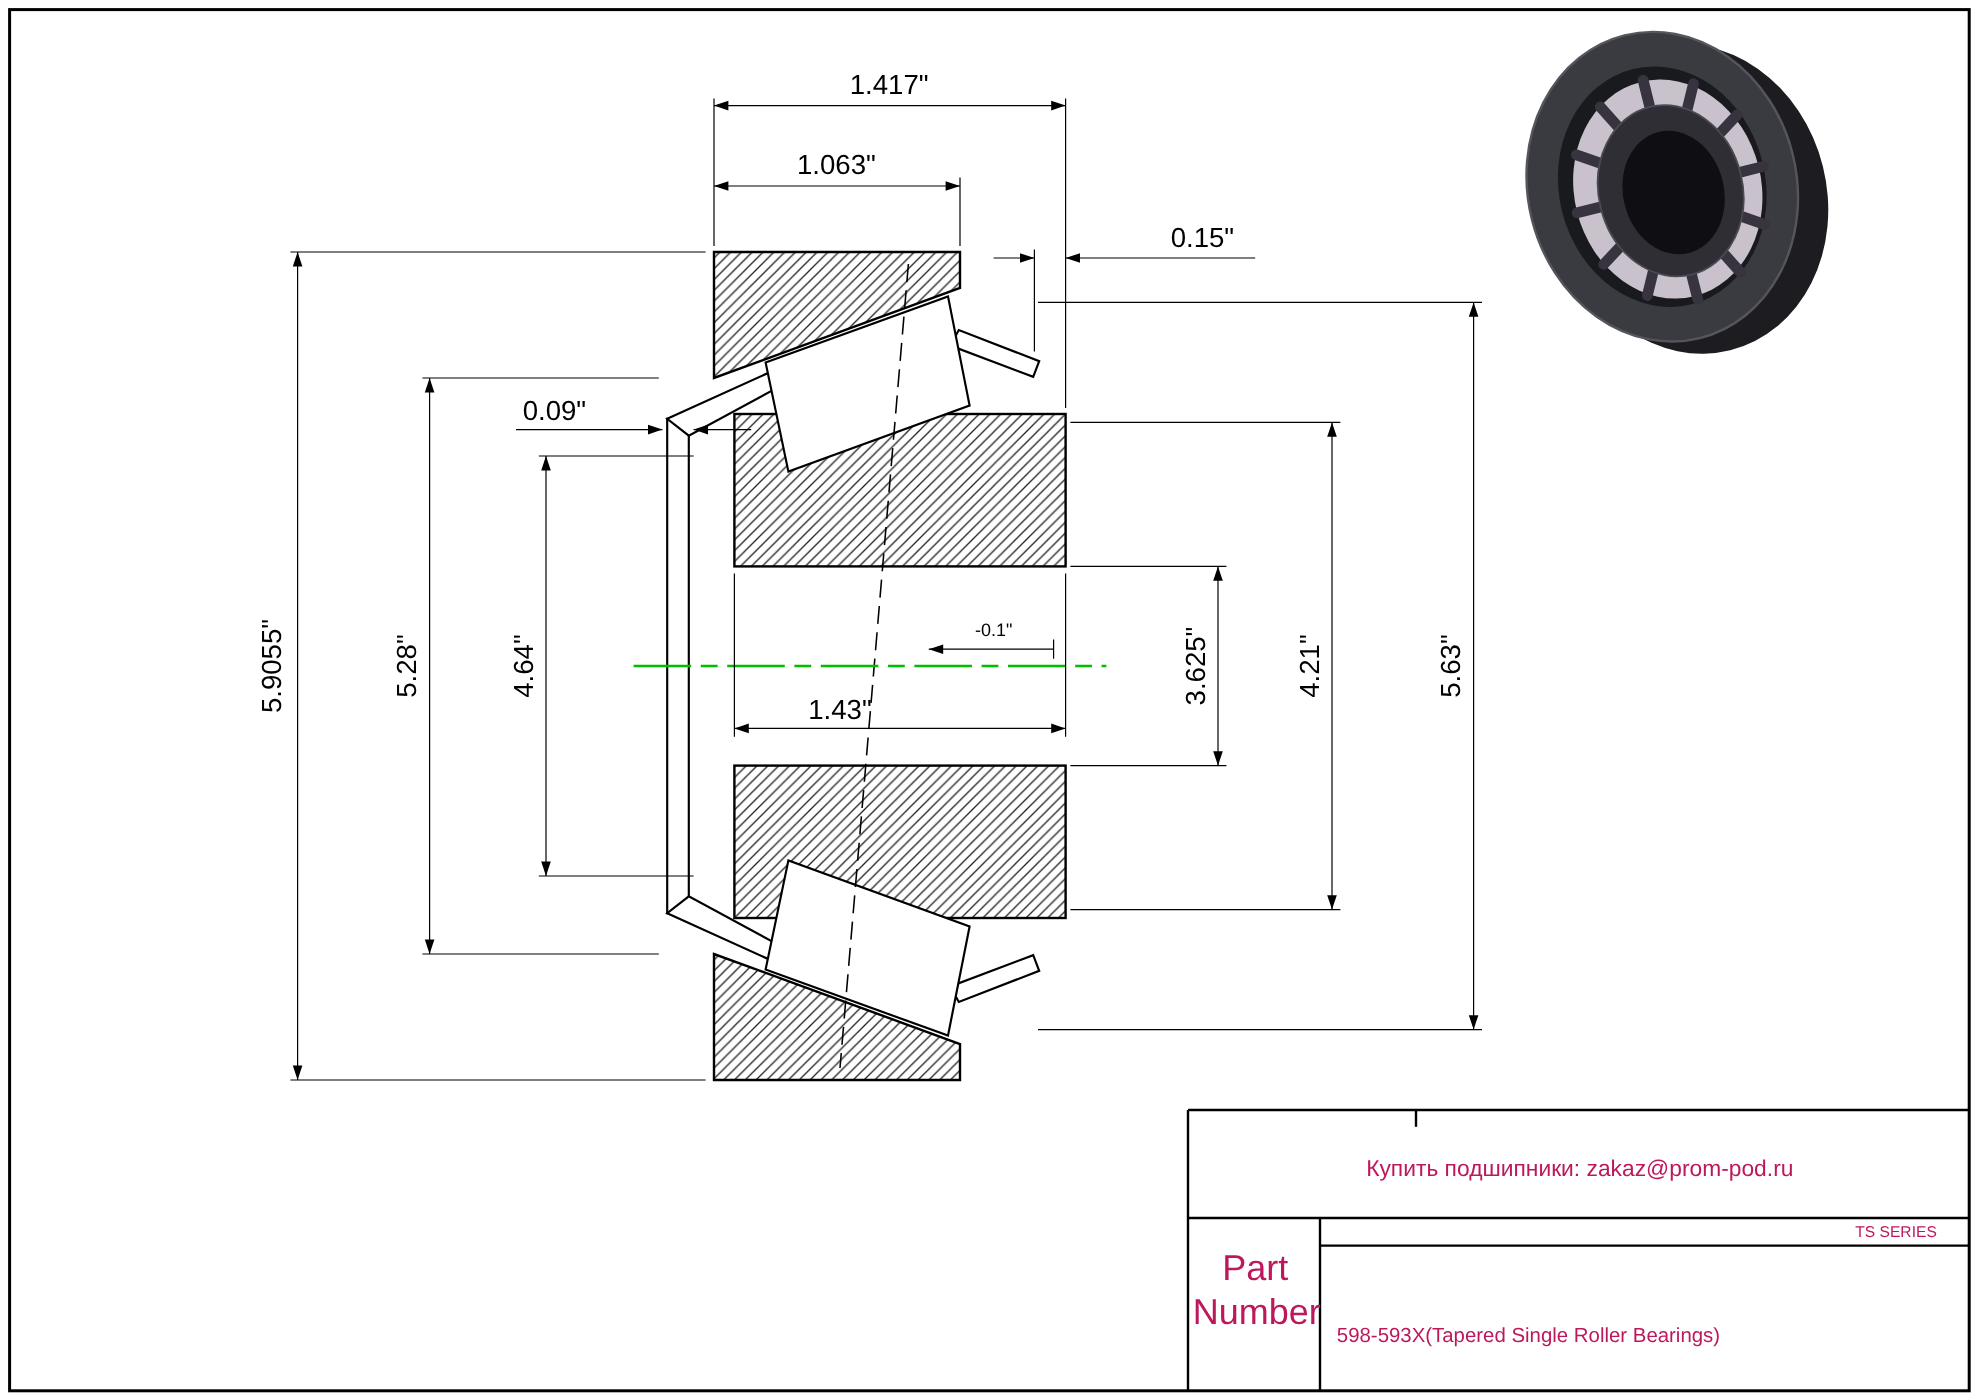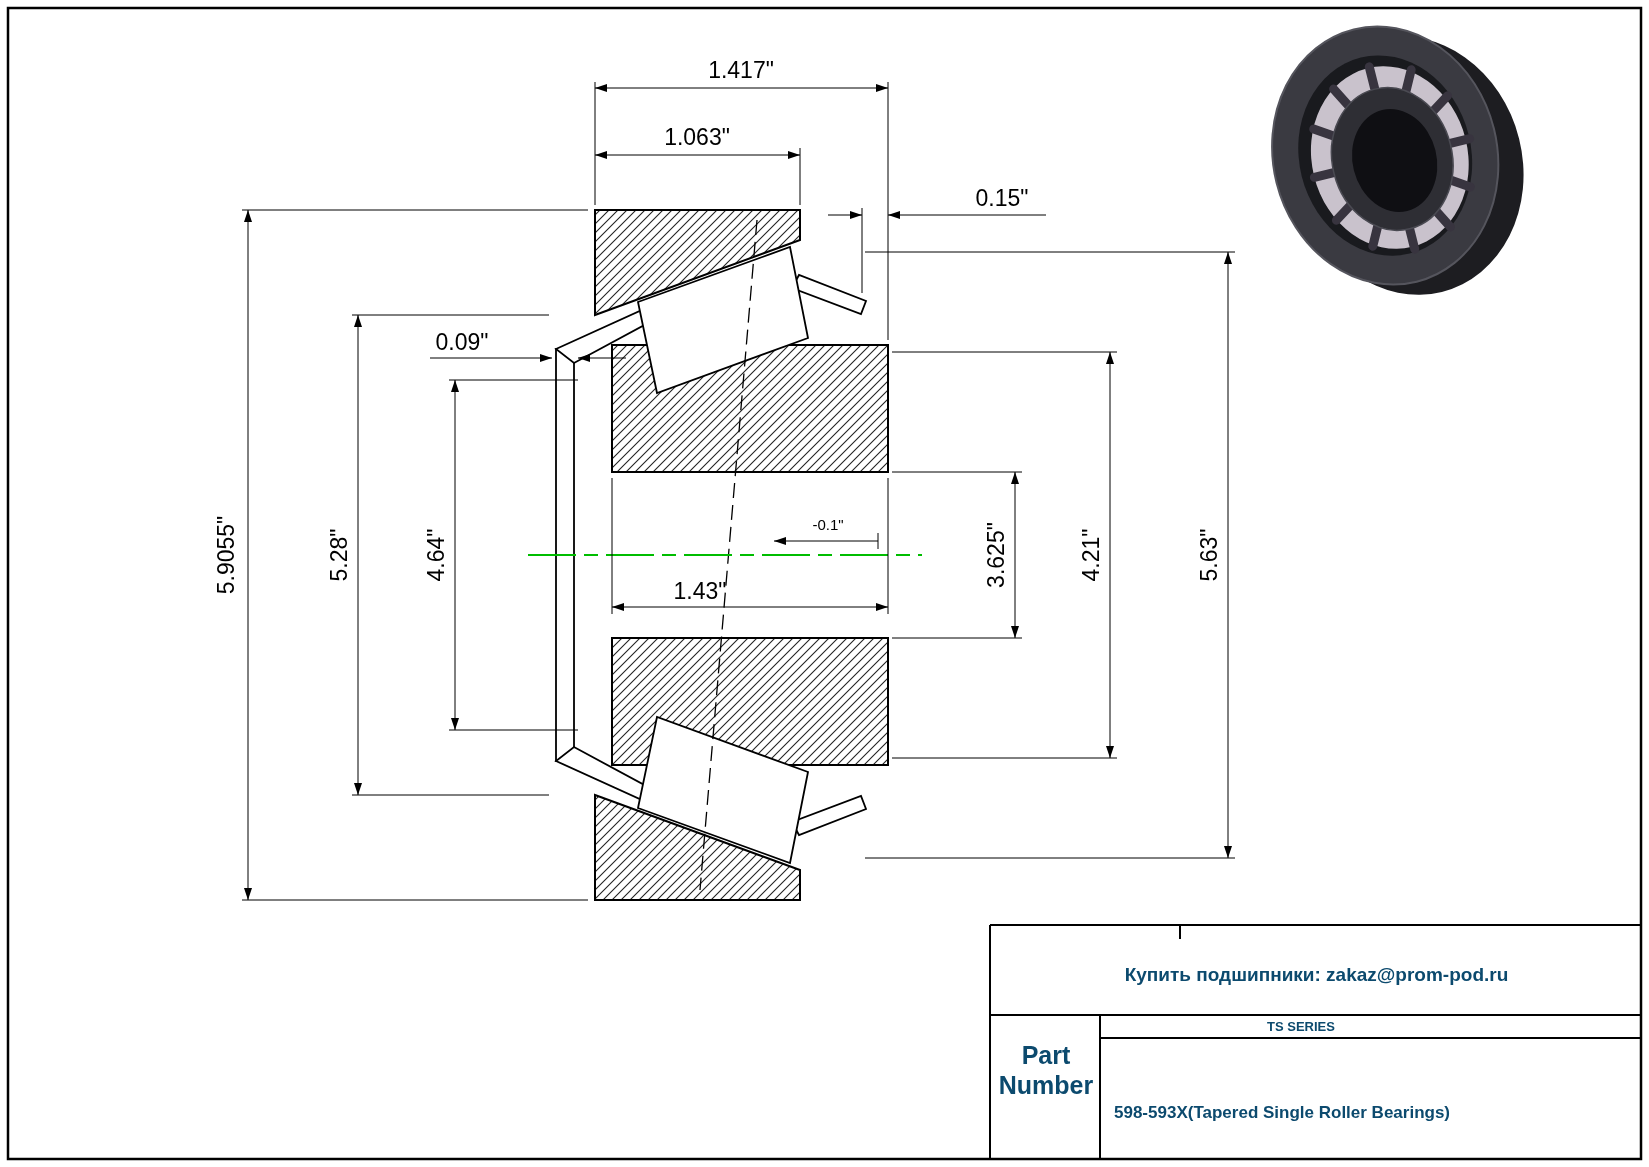--- a/index.html
+++ b/index.html
@@ -6,24 +6,24 @@
   .page{position:relative;width:1649px;height:1167px;background:#fff;
         font-family:"Liberation Sans",sans-serif;overflow:hidden;}
   .page svg{position:absolute;left:0;top:0;}
   svg text{font-family:"Liberation Sans",sans-serif;fill:#000;}
   .dim{font-size:23px;}
   .dim-sm{font-size:15px;}
   .dl{stroke:#000;stroke-width:1;fill:none;}
   .part{fill:url(#hatch);stroke:#000;stroke-width:2;}
   .wpart{fill:#fff;stroke:#000;stroke-width:1.8;}
   .tbline{stroke:#000;stroke-width:2;fill:none;}
-  .tb-text{position:absolute;color:#0c4a6e;font-weight:bold;}
+  .tb-text{position:absolute;color:#be185d;}
   .email-note{left:992px;top:964px;width:649px;text-align:center;font-size:19px;}
-  .series{left:1044px;top:1019px;width:528px;text-align:center;box-sizing:border-box;padding-right:14px;font-size:13px;}
-  .part-label{left:994px;top:1040px;width:104px;text-align:center;font-size:25px;line-height:1.2;}
+  .series{left:1100px;top:1019px;width:528px;text-align:right;box-sizing:border-box;padding-right:14px;font-size:13px;}
+  .part-label{left:994px;top:1040px;width:104px;text-align:center;font-size:30px;line-height:1.2;}
   .part-name{left:1114px;top:1060px;font-size:17px;white-space:nowrap;margin-top:43px;}
 </style>
 </head>
 <body>
 
 <div class="page">
 
 <svg width="1649" height="1167" viewBox="0 0 1649 1167">
   <defs>
     <marker id="ar" markerWidth="14" markerHeight="10" refX="13" refY="5" orient="auto-start-reverse" markerUnits="userSpaceOnUse">

